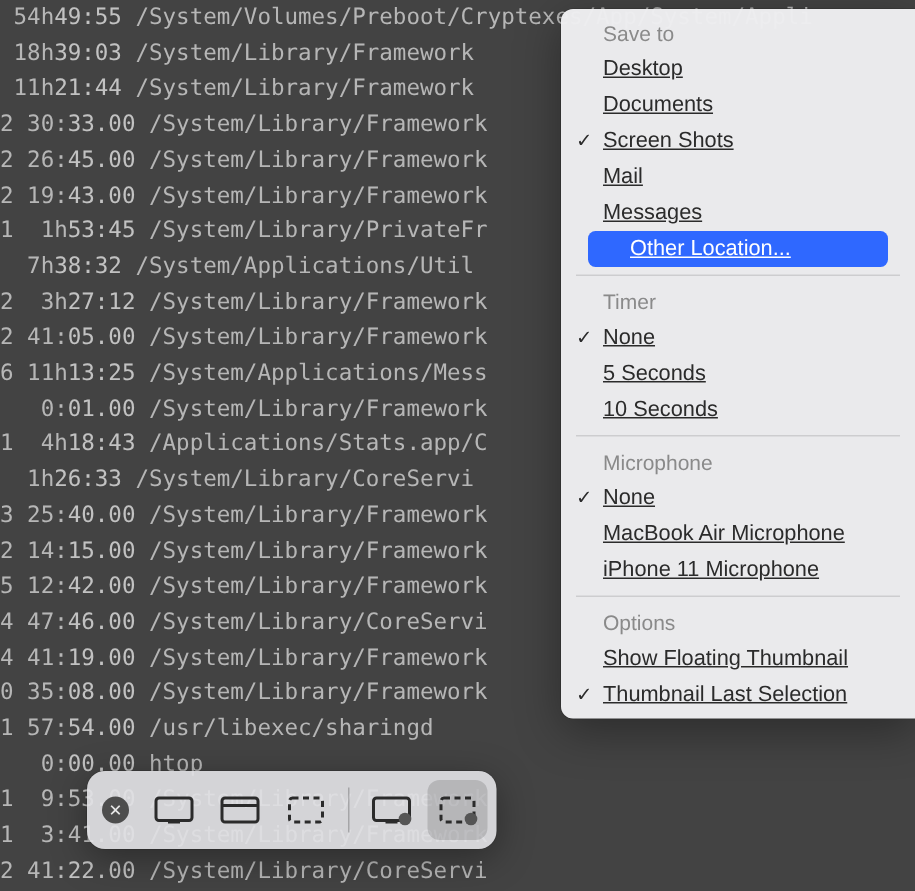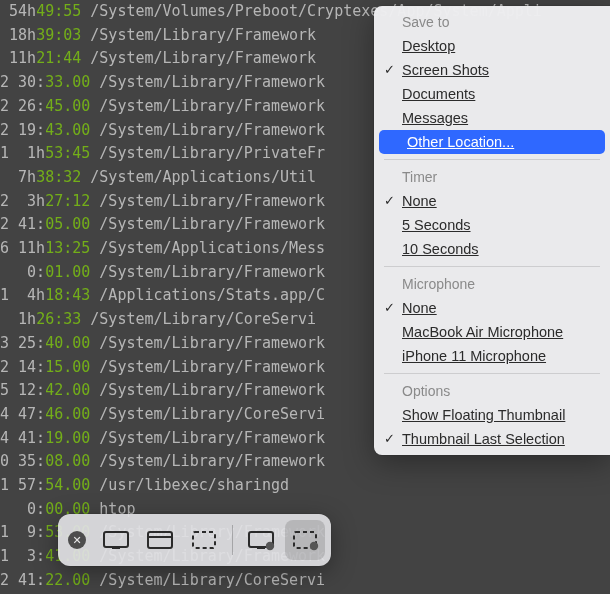--- a/index.html
+++ b/index.html
@@ -8,21 +8,21 @@
   .terminal {
     position: absolute; inset: 0;
     font-family: "Menlo", "Consolas", monospace;
     font-size: 15px; line-height: 23.7px;
     color: #d6d6d6;
     white-space: pre;
     filter: blur(0.3px);
     padding-top: -2px;
   }
   .terminal .row { display: block; }
-  .terminal .time { color: #84cc16; text-align: center; }
+  .terminal .time { color: #e5e5e5; text-align: center; }
   .overlay-dim {
     position:absolute; inset:0; background: rgba(40,40,40,0.18);
     pointer-events:none;
   }
   .menu {
     position: absolute; top: 6px; right: 0;
     width: 236px;
     background: rgba(238,238,240,0.98);
     border-radius: 8px 0 0 8px;
     box-shadow: 0 8px 30px rgba(0,0,0,0.35), 0 0 0 0.5px rgba(0,0,0,0.15);
@@ -43,21 +43,21 @@
   }
   .menu-item.checked::before {
     content: "✓";
     position: absolute; left: 10px; top: 4px;
     font-size: 13px;
   }
   .menu-item.highlight {
     background: #2f68ff;
     color: #fff;
     border-radius: 5px;
-    margin: 0 5px;
+    margin: 0 18px;
   }
   .menu-sep { height: 1px; background: rgba(0,0,0,0.12); margin: 5px 10px; }
   .toolbar {
     position: absolute;
     left: 58px; bottom: 28px;
     height: 52px;
     background: rgba(225,225,228,0.92);
     border-radius: 12px;
     box-shadow: 0 6px 24px rgba(0,0,0,0.35), 0 0 0 0.5px rgba(0,0,0,0.15);
     display: flex; align-items: center;
@@ -85,22 +85,23 @@
 <body>
 
 <div class="stage">
 
   <div class="terminal" id="terminal"><span class="row"><span> 54h</span><span class="time">49:55</span><span> /System/Volumes/Preboot/Cryptexes/App/System/Appli</span></span><span class="row"><span> 18h</span><span class="time">39:03</span><span> /System/Library/Framework</span></span><span class="row"><span> 11h</span><span class="time">21:44</span><span> /System/Library/Framework</span></span><span class="row"><span>2 30:</span><span class="time">33.00</span><span> /System/Library/Framework</span></span><span class="row"><span>2 26:</span><span class="time">45.00</span><span> /System/Library/Framework</span></span><span class="row"><span>2 19:</span><span class="time">43.00</span><span> /System/Library/Framework</span></span><span class="row"><span>1  1h</span><span class="time">53:45</span><span> /System/Library/PrivateFr</span></span><span class="row"><span>  7h</span><span class="time">38:32</span><span> /System/Applications/Util</span></span><span class="row"><span>2  3h</span><span class="time">27:12</span><span> /System/Library/Framework</span></span><span class="row"><span>2 41:</span><span class="time">05.00</span><span> /System/Library/Framework</span></span><span class="row"><span>6 11h</span><span class="time">13:25</span><span> /System/Applications/Mess</span></span><span class="row"><span>   0:</span><span class="time">01.00</span><span> /System/Library/Framework</span></span><span class="row"><span>1  4h</span><span class="time">18:43</span><span> /Applications/Stats.app/C</span></span><span class="row"><span>  1h</span><span class="time">26:33</span><span> /System/Library/CoreServi</span></span><span class="row"><span>3 25:</span><span class="time">40.00</span><span> /System/Library/Framework</span></span><span class="row"><span>2 14:</span><span class="time">15.00</span><span> /System/Library/Framework</span></span><span class="row"><span>5 12:</span><span class="time">42.00</span><span> /System/Library/Framework</span></span><span class="row"><span>4 47:</span><span class="time">46.00</span><span> /System/Library/CoreServi</span></span><span class="row"><span>4 41:</span><span class="time">19.00</span><span> /System/Library/Framework</span></span><span class="row"><span>0 35:</span><span class="time">08.00</span><span> /System/Library/Framework</span></span><span class="row"><span>1 57:</span><span class="time">54.00</span><span> /usr/libexec/sharingd</span></span><span class="row"><span>   0:</span><span class="time">00.00</span><span> htop</span></span><span class="row"><span>1  9:</span><span class="time">53.00</span><span> /System/Library/Framework</span></span><span class="row"><span>1  3:</span><span class="time">41.00</span><span> /System/Library/Framework</span></span><span class="row"><span>2 41:</span><span class="time">22.00</span><span> /System/Library/CoreServi</span></span><span class="row"></span></div>
   <div class="overlay-dim"></div>
 
   <div class="menu" id="menu">
       <div class="menu-heading">Save to</div>
       <div class="menu-item"><span>Desktop</span></div>
+      <div class="menu-item"><span>Documents</span></div>
       <div class="menu-item checked"><span>Screen Shots</span></div>
-      <div class="menu-item"><span>Documents</span></div>
+      <div class="menu-item"><span>Mail</span></div>
       <div class="menu-item"><span>Messages</span></div>
       <div class="menu-item highlight"><span>Other Location...</span></div>
       <div class="menu-sep"></div>
       <div class="menu-heading">Timer</div>
       <div class="menu-item checked"><span>None</span></div>
       <div class="menu-item"><span>5 Seconds</span></div>
       <div class="menu-item"><span>10 Seconds</span></div>
       <div class="menu-sep"></div>
       <div class="menu-heading">Microphone</div>
       <div class="menu-item checked"><span>None</span></div>

